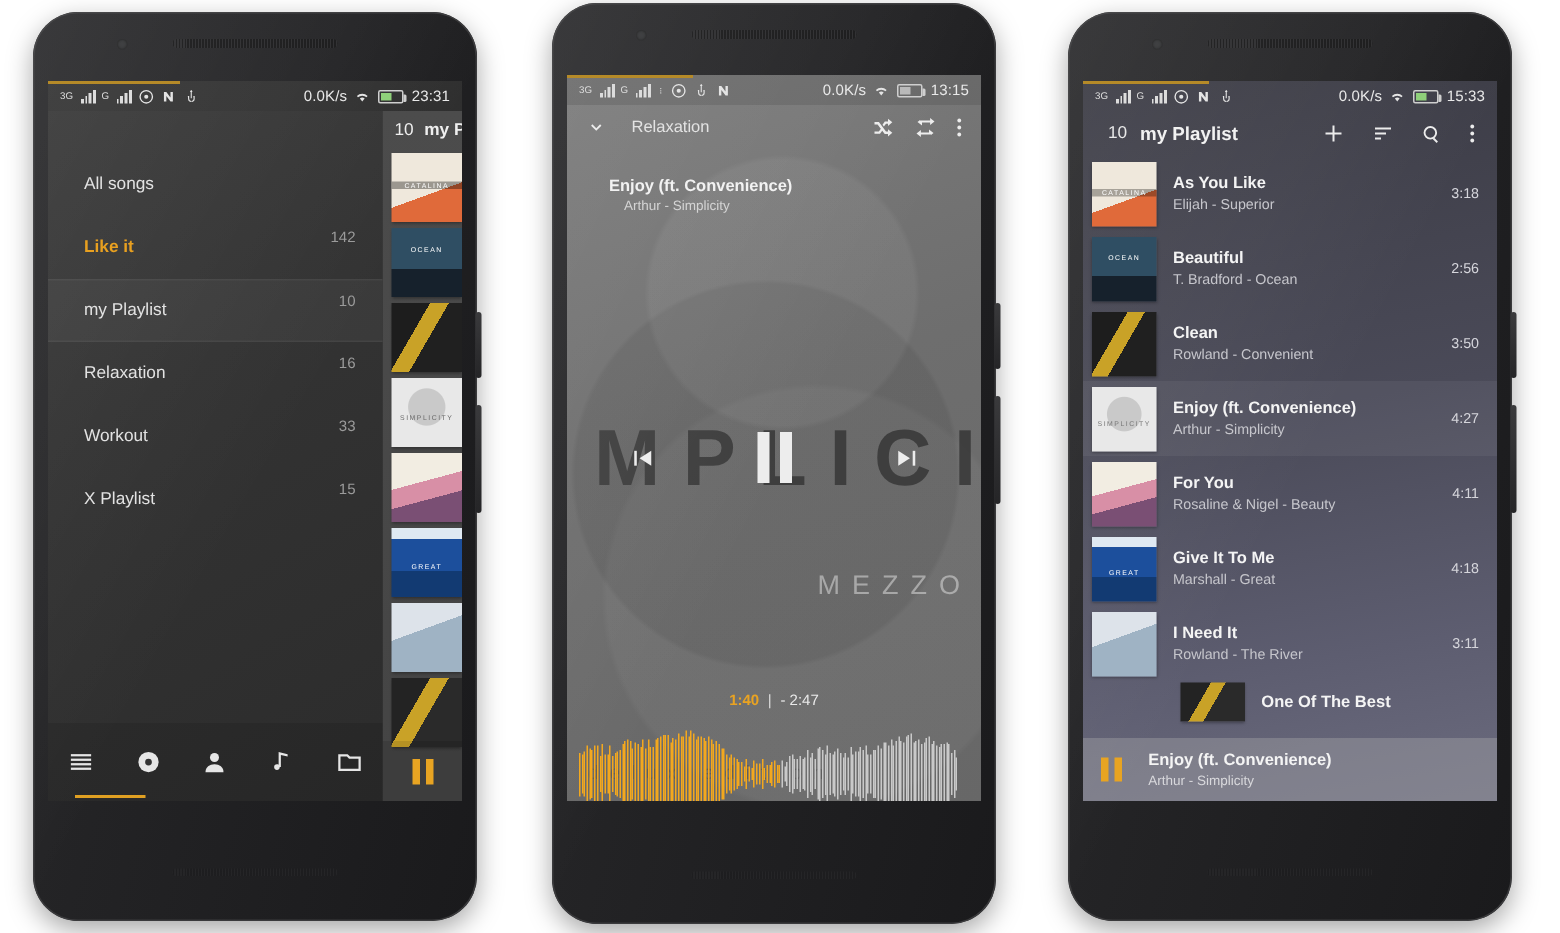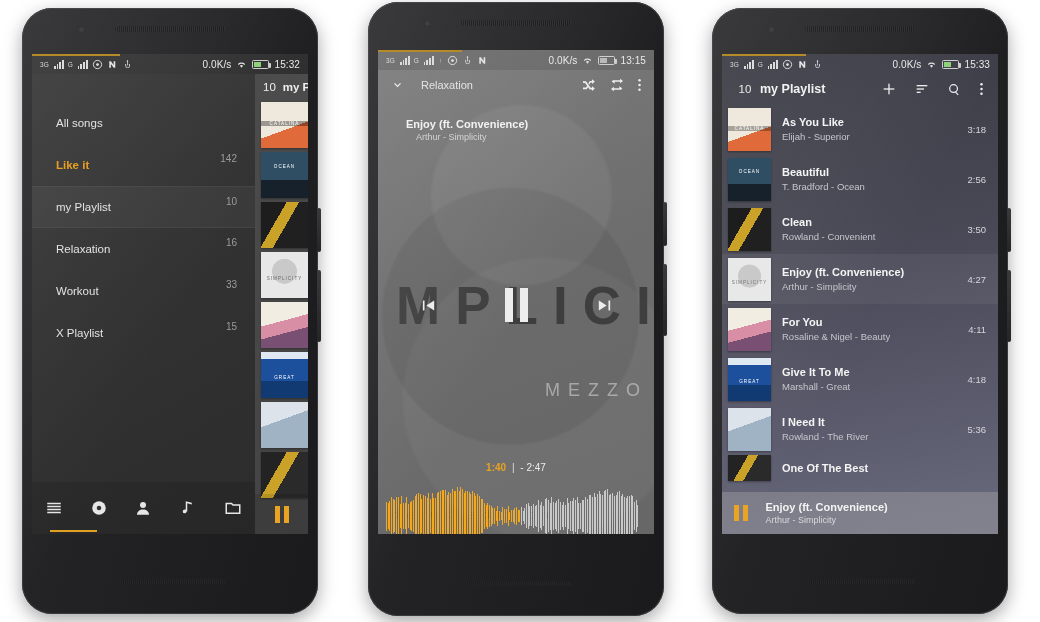--- a/index.html
+++ b/index.html
@@ -221,21 +221,21 @@
         </div>
         <div class="sb-right">
           <span>0.0K/s</span>
           <svg class="ic" viewBox="0 0 24 24">
               <path d="M12 19l3.5-4.4a5.6 5.6 0 00-7 0z"></path>
               <path d="M12 10.4a9 9 0 016.2 2.5l1.6-2A11.4 11.4 0 0012 7.8a11.4 11.4 0 00-7.8 3.1l1.6 2A9 9 0 0112 10.4z"></path>
             </svg>
           <span class="batt">
               <span></span>
             </span>
-          <span>15:32</span>
+          <span>23:31</span>
         </div>
       </div>
 
       <div class="strip">
         <div class="strip-head">
           <span>10</span>
           <b>my Playlist</b>
         </div>
         <div class="strip-rows">
           <div class="strip-row">
@@ -747,23 +747,23 @@
           <div class="ta">Marshall - Great</div>
             </div>
           <div class="dur">4:18</div>
         </div>
         <div class="track">
           <div class="art" style="background:linear-gradient(160deg,#dde3ea 0 40%,#9fb3c4 40% 100%);"></div>
           <div class="txt">
               <div class="tt">I Need It</div>
           <div class="ta">Rowland - The River</div>
             </div>
-          <div class="dur">5:36</div>
-        </div>
-        <div class="track" style="height:28px;">
+          <div class="dur">3:11</div>
+        </div>
+        <div class="track" style="height:28px;justify-content:center;">
           <div class="art" style="background:linear-gradient(120deg,#232323 0 35%,#c9a227 35% 52%,#2a2a2a 52% 100%);height:26px;"></div>
           <div class="txt">
               <div class="tt">One Of The Best</div>
             </div>
         </div>
       </div>
 
       <div class="mini">
         <span class="pb">
             <i></i>

